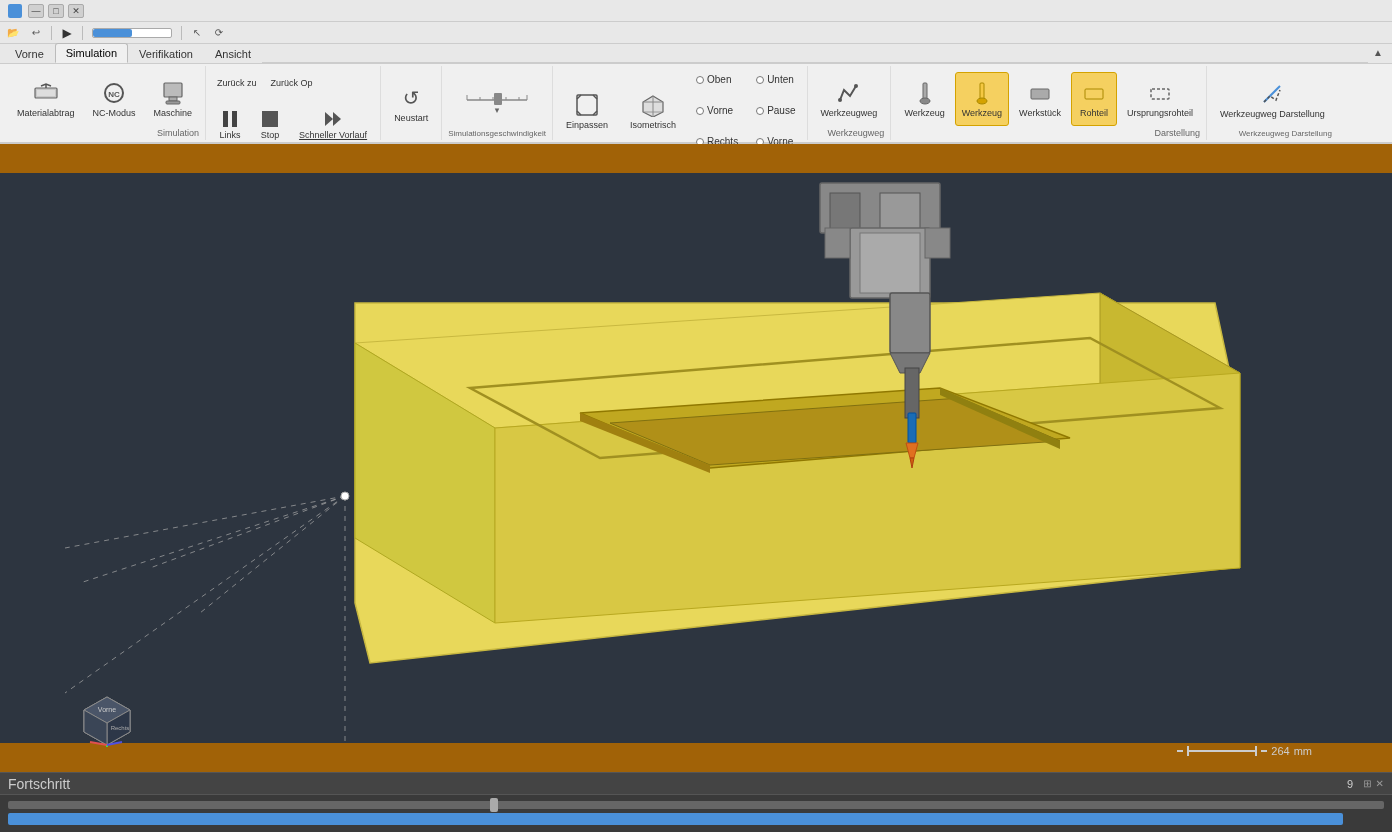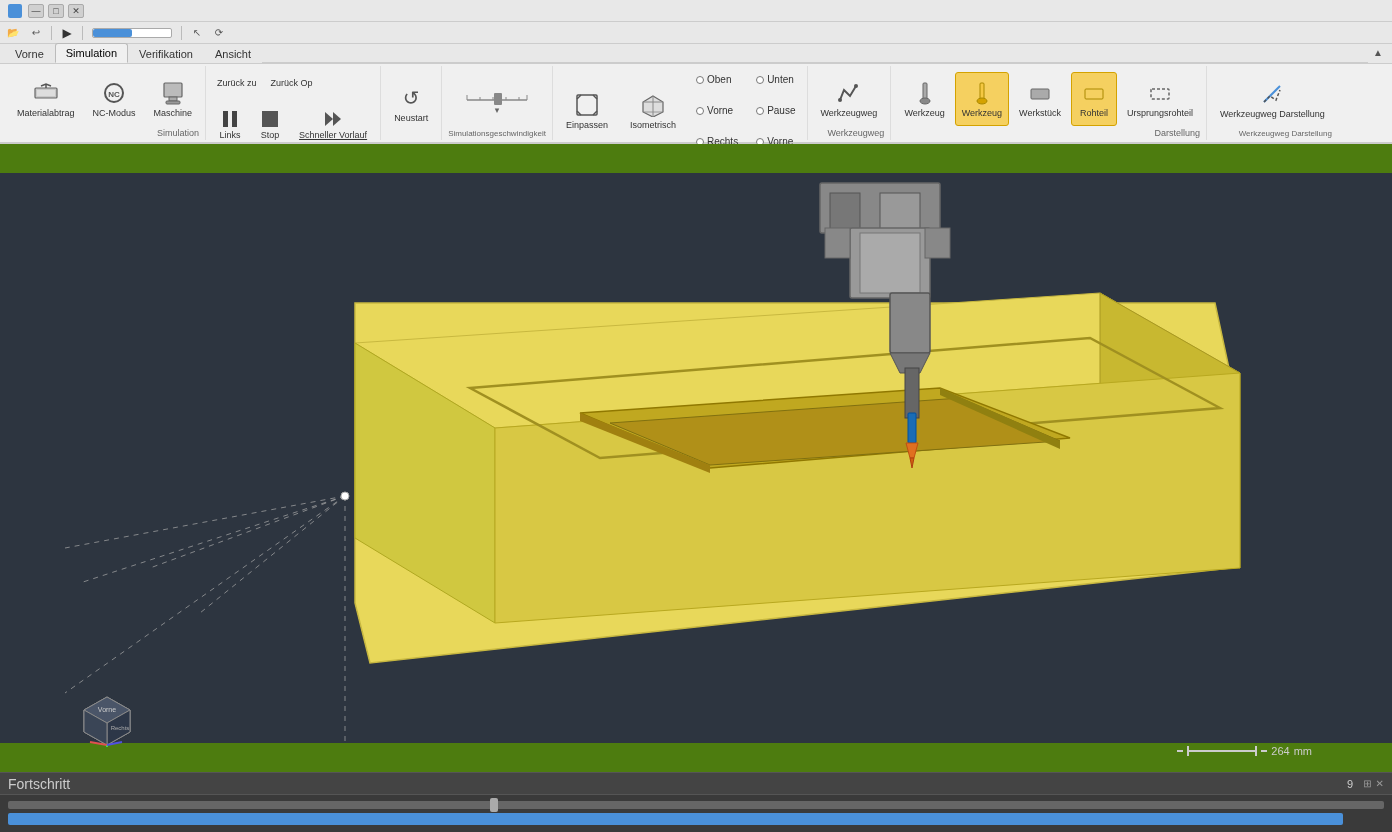--- a/index.html
+++ b/index.html
@@ -189,21 +189,21 @@
     .icon-ff-tri { width:0;height:0;border-top:7px solid transparent;border-bottom:7px solid transparent;border-left:8px solid #555; }
     .icon-refresh { font-size:14px; color:#555; }
 
     
     .ribbon-btn.active-yellow { background: #f5d060; border-color: #d4a200; }
 
     
     #viewport {
       width: 100%;
       height: calc(832px - 22px - 22px - 20px - 80px - 60px);
-      background: #4d7c0f;
+      background: #a16207;
       position: relative;
       overflow: hidden;
       text-decoration: underline;
     }
 
     
     #orient-cube {
       position: absolute;
       bottom: 30px;
       left: 80px;

